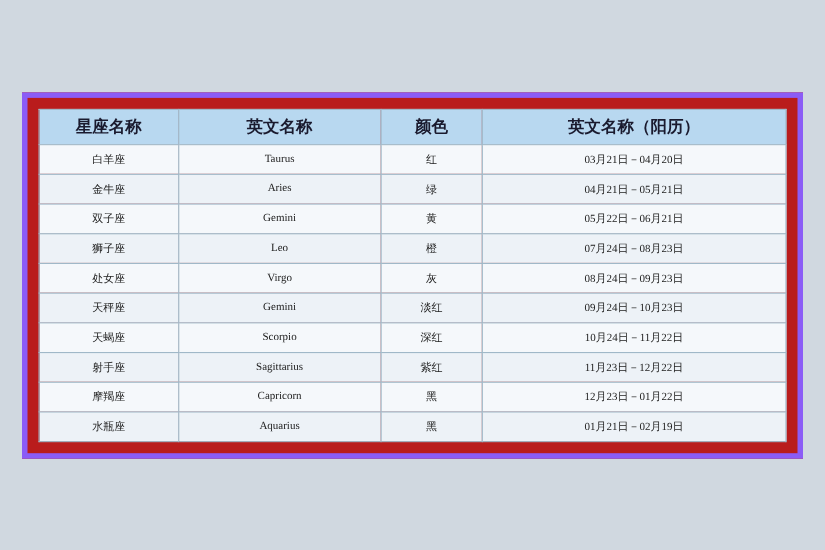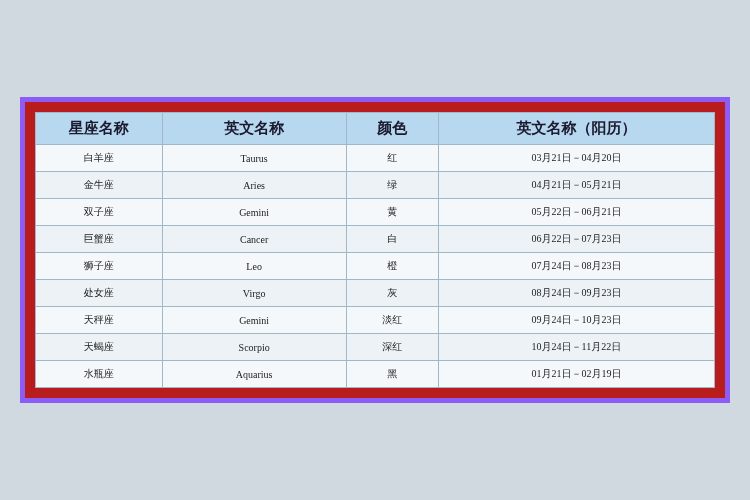--- a/index.html
+++ b/index.html
@@ -85,26 +85,20 @@
           <td>绿</td>
           <td>04月21日－05月21日</td>
         </tr>
         <tr>
           <td>双子座</td>
           <td>Gemini</td>
           <td>黄</td>
           <td>05月22日－06月21日</td>
         </tr>
         <tr>
-          <td>巨蟹座</td>
-          <td>Cancer</td>
-          <td>白</td>
-          <td>06月22日－07月23日</td>
-        </tr>
-        <tr>
           <td>狮子座</td>
           <td>Leo</td>
           <td>橙</td>
           <td>07月24日－08月23日</td>
         </tr>
         <tr>
           <td>处女座</td>
           <td>Virgo</td>
           <td>灰</td>
           <td>08月24日－09月23日</td>
@@ -115,20 +109,32 @@
           <td>淡红</td>
           <td>09月24日－10月23日</td>
         </tr>
         <tr>
           <td>天蝎座</td>
           <td>Scorpio</td>
           <td>深红</td>
           <td>10月24日－11月22日</td>
         </tr>
         <tr>
+          <td>射手座</td>
+          <td>Sagittarius</td>
+          <td>紫红</td>
+          <td>11月23日－12月22日</td>
+        </tr>
+        <tr>
+          <td>摩羯座</td>
+          <td>Capricorn</td>
+          <td>黑</td>
+          <td>12月23日－01月22日</td>
+        </tr>
+        <tr>
           <td>水瓶座</td>
           <td>Aquarius</td>
           <td>黑</td>
           <td>01月21日－02月19日</td>
         </tr>
       </tbody>
   </table>
 </div>
 
 </body></html>

